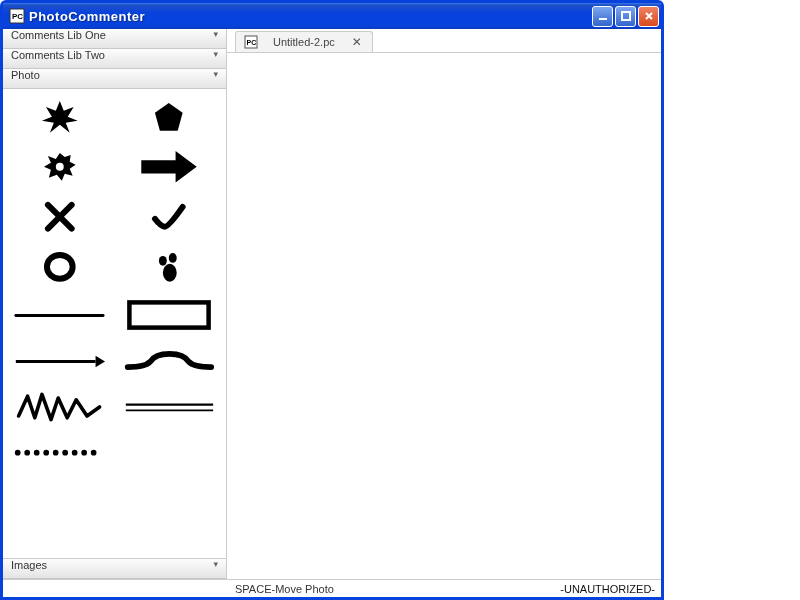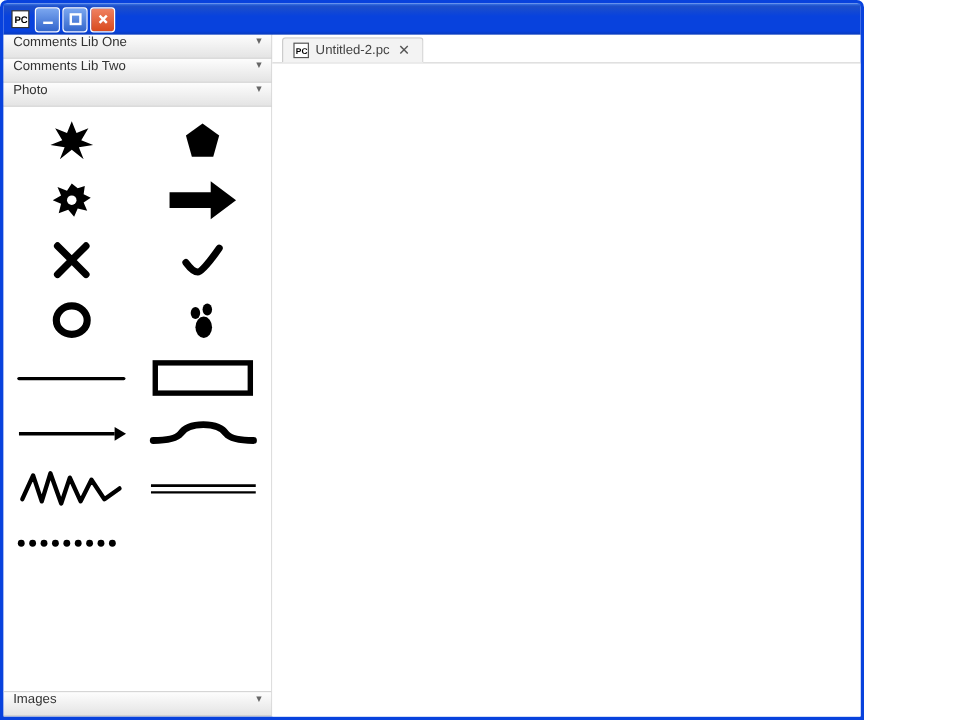--- a/index.html
+++ b/index.html
@@ -1,18 +1,18 @@
 <!DOCTYPE html>
 <html><head>
 <meta charset="utf-8">
 <style>
 * { box-sizing: border-box; margin: 0; padding: 0; }
 body { font-family: Tahoma, Arial, sans-serif; font-size: 11px; background: #fff; overflow: hidden; width: 800px; height: 600px; }
 
-.window { width: 720px; height: 600px; border: 3px solid #0842dd; border-radius: 6px 6px 0 0; display: flex; flex-direction: column; background: #fff; }
+.window { width: 664px; height: 600px; border: 3px solid #0842dd; border-radius: 6px 6px 0 0; display: flex; flex-direction: column; background: #fff; }
 
 .titlebar { height: 26px; background: linear-gradient(to bottom, #3b77e8 0%, #1e4fc9 8%, #0842dd 40%, #0842dd 88%, #083abb 100%); display: flex; align-items: center; padding: 0 2px 0 6px; color: #fff; }
 .titlebar .appicon { width: 16px; height: 16px; margin-right: 4px; display: flex; align-items: center; justify-content: center; }
 .titlebar .title { font-weight: bold; font-size: 13px; text-shadow: 1px 1px 1px rgba(0,0,0,0.4); flex: 1; letter-spacing: 0.5px; }
 .winbtns { display: flex; gap: 2px; }
 .winbtn { width: 21px; height: 21px; border-radius: 3px; border: 1px solid #fff; display: flex; align-items: center; justify-content: center; cursor: pointer; }
 .winbtn.min, .winbtn.max { background: linear-gradient(to bottom, #7ba7f0, #3366cc); }
 .winbtn.close { background: linear-gradient(to bottom, #f08262, #d84a1f); }
 .winbtn svg { width: 12px; height: 12px; }
 
@@ -26,41 +26,42 @@
 .accordion-header .chev { margin-left: auto; color: #666; font-size: 9px; }
 .accordion-body { flex: 1; overflow: auto; background: #fff; border-bottom: 1px solid #ccc; padding: 6px 4px; }
 
 .shapegrid { display: grid; grid-template-columns: 1fr 1fr; gap: 6px 4px; }
 .shapecell { height: 44px; display: flex; align-items: center; justify-content: center; cursor: pointer; }
 .shapecell.wide { height: 40px; }
 .shapecell svg { max-width: 90%; max-height: 90%; }
 
 .canvasarea { flex: 1; display: flex; flex-direction: column; background: #fff; }
 .tabstrip { height: 24px; display: flex; align-items: center; padding: 2px 8px 0 8px; border-bottom: 1px solid #ccc; gap: 0; }
-.doctab { display: flex; align-items: center; gap: 5px; padding: 3px 8px; background: #f3f3f3; border: 1px solid #ccc; border-bottom: none; border-radius: 3px 3px 0 0; font-size: 11px; color: #444; cursor: pointer; }
+.doctab { display: flex; align-items: center; gap: 15px; padding: 3px 8px; background: #f3f3f3; border: 1px solid #ccc; border-bottom: none; border-radius: 3px 3px 0 0; font-size: 11px; color: #444; cursor: pointer; }
 .doctab .tabicon { width: 14px; height: 14px; display:flex; align-items:center; justify-content:center; }
 .doctab .tabclose { color: #555; font-size: 12px; cursor: pointer; line-height: 1; padding: 0 2px; }
 .canvas { flex: 1; background: #fff; }
 
 .statusbar { height: 18px; border-top: 1px solid #ccc; display: flex; align-items: center; padding: 0 6px; font-size: 11px; color: #333; }
 .statusbar .left { margin-left: 226px; }
 .statusbar .right { margin-left: auto; color: #111; }
 </style>
 </head>
 <body>
 
 <div class="window">
 
   <div class="titlebar">
     <span class="appicon">
       <svg viewBox="0 0 16 16">
           <rect x="1" y="1" width="14" height="14" fill="#fff" stroke="#333" stroke-width="1"></rect>
           <text x="3" y="11" font-size="8" fill="#000" font-weight="bold">PC</text>
         </svg>
     </span>
+    <span class="title">PhotoCommenter</span>
     <div class="winbtns">
       <div class="winbtn min">
           <svg viewBox="0 0 12 12">
             <rect x="2" y="8" width="8" height="2" fill="#fff"></rect>
           </svg>
         </div>
       <div class="winbtn max">
           <svg viewBox="0 0 12 12">
             <rect x="2" y="2" width="8" height="8" fill="none" stroke="#fff" stroke-width="2"></rect>
           </svg>
@@ -212,14 +213,18 @@
           </span>
           <span>Untitled-2.pc</span>
           <span class="tabclose">✕</span>
         </div>
       </div>
       <div class="canvas"></div>
     </div>
 
   </div>
 
+  <div class="statusbar">
+    <span class="left">SPACE-Move Photo</span>
+    <span class="right">-UNAUTHORIZED-</span>
+  </div>
 
 </div>
 
 </body></html>

